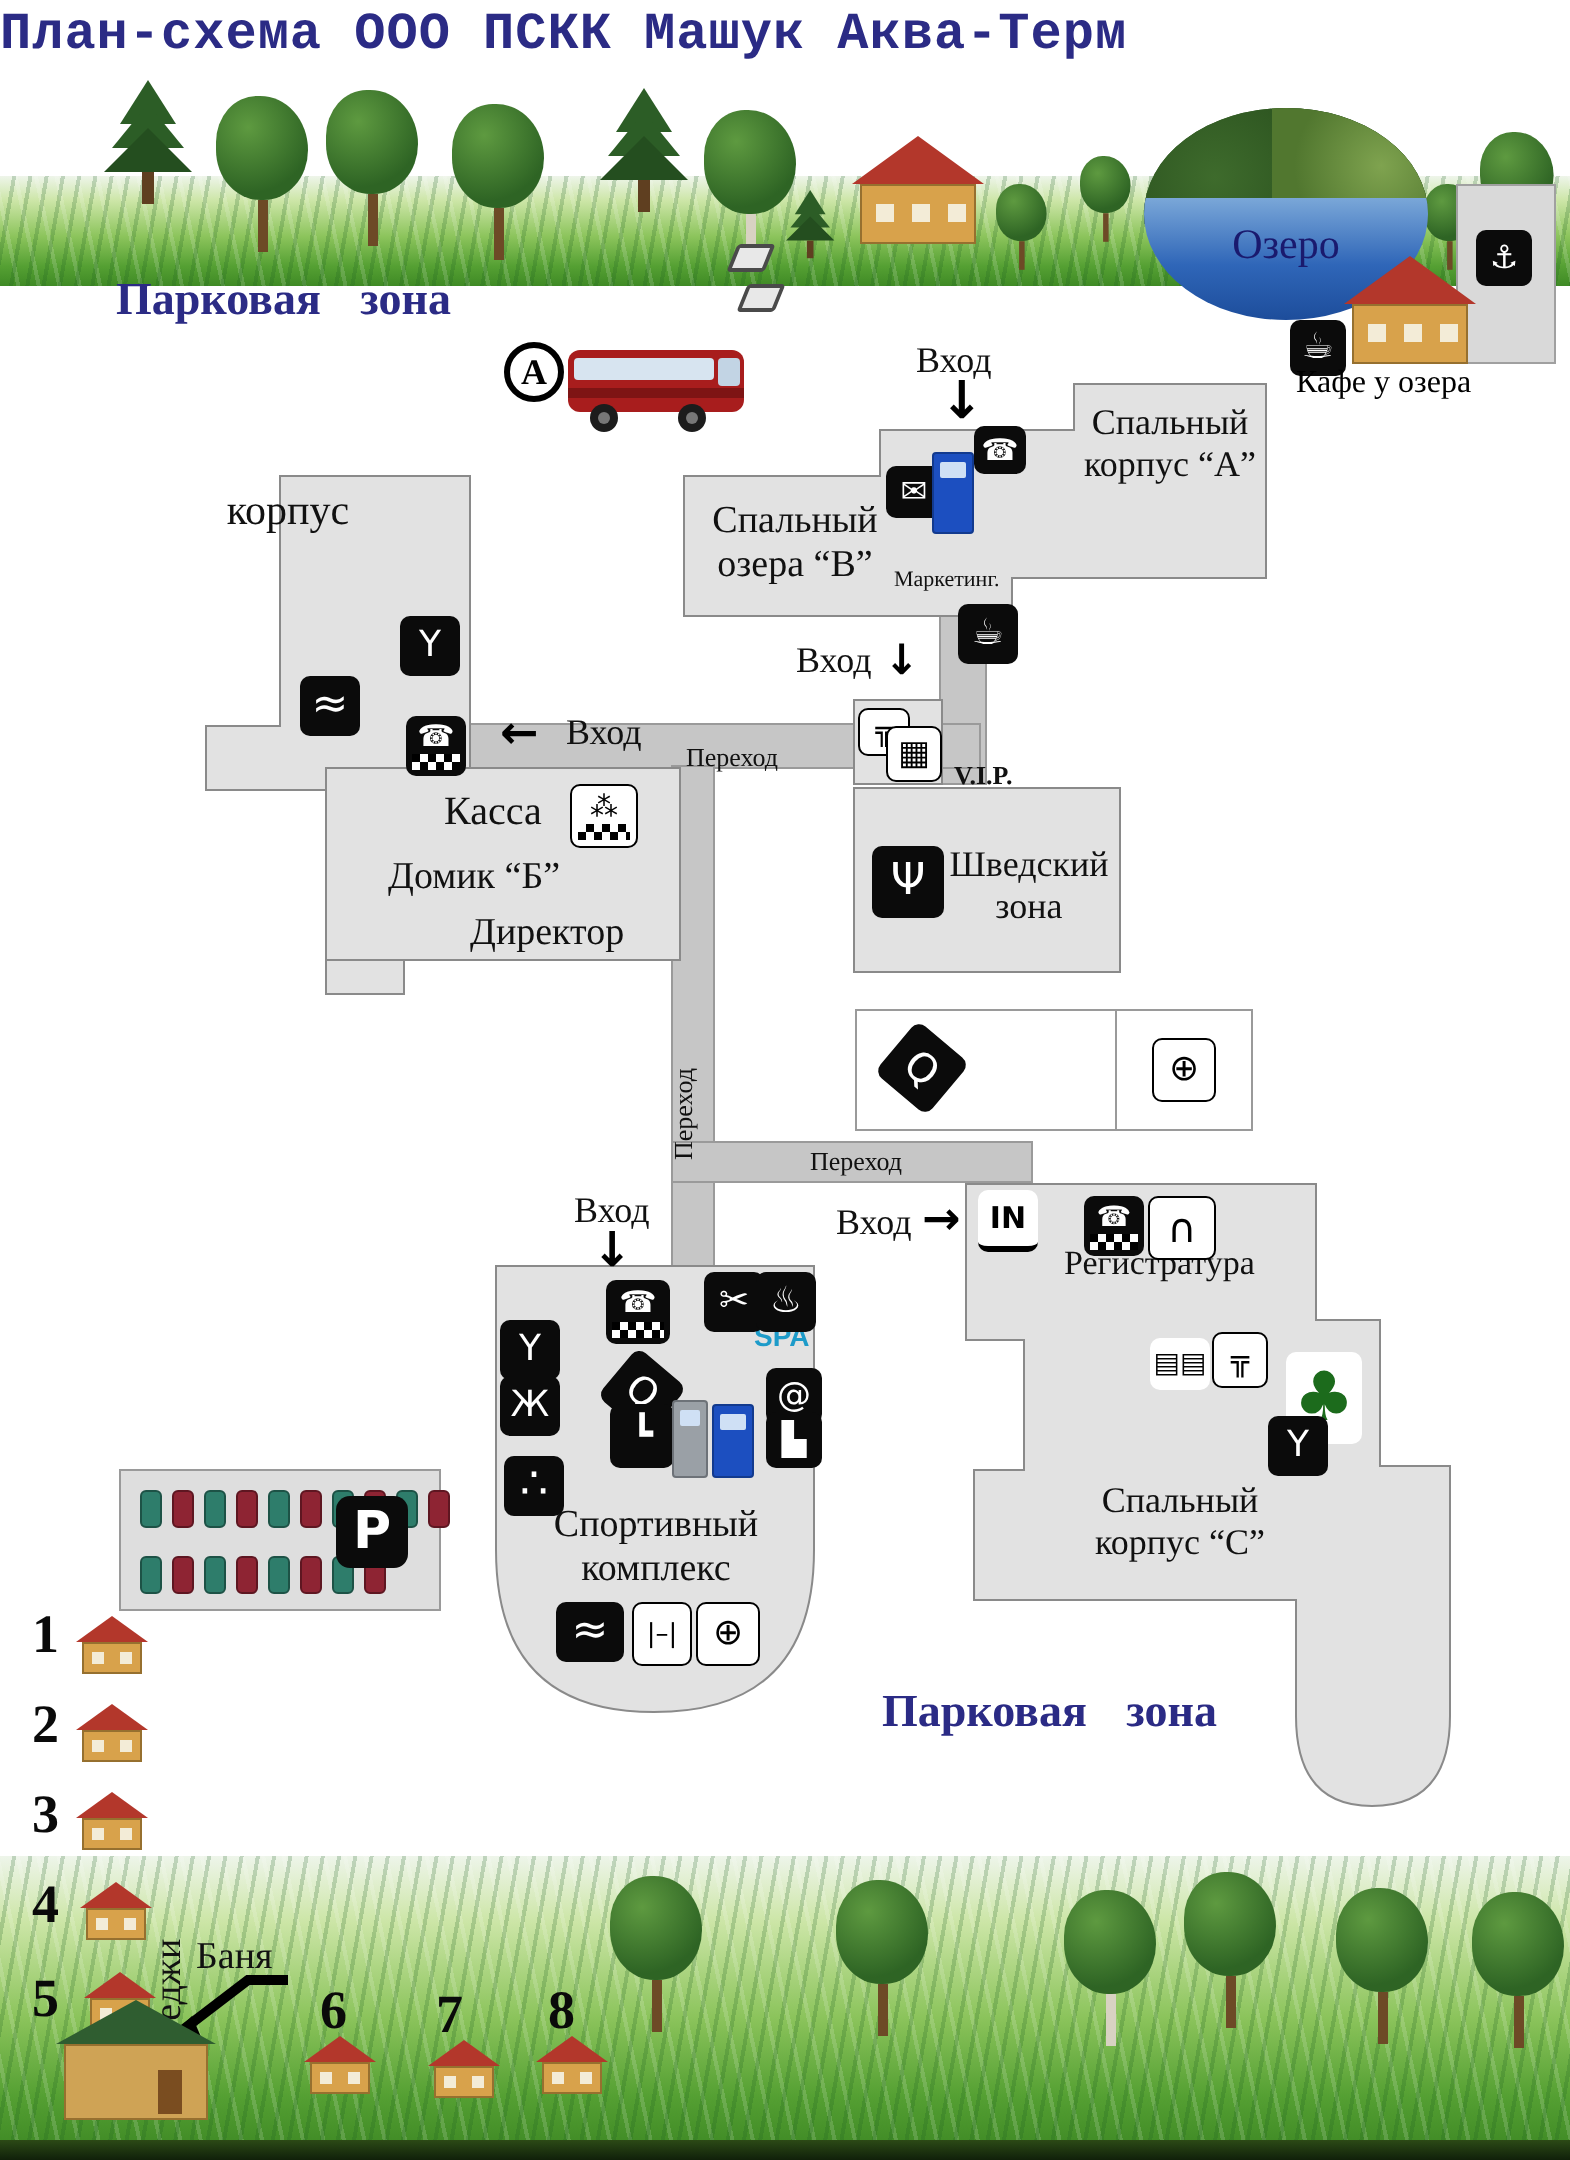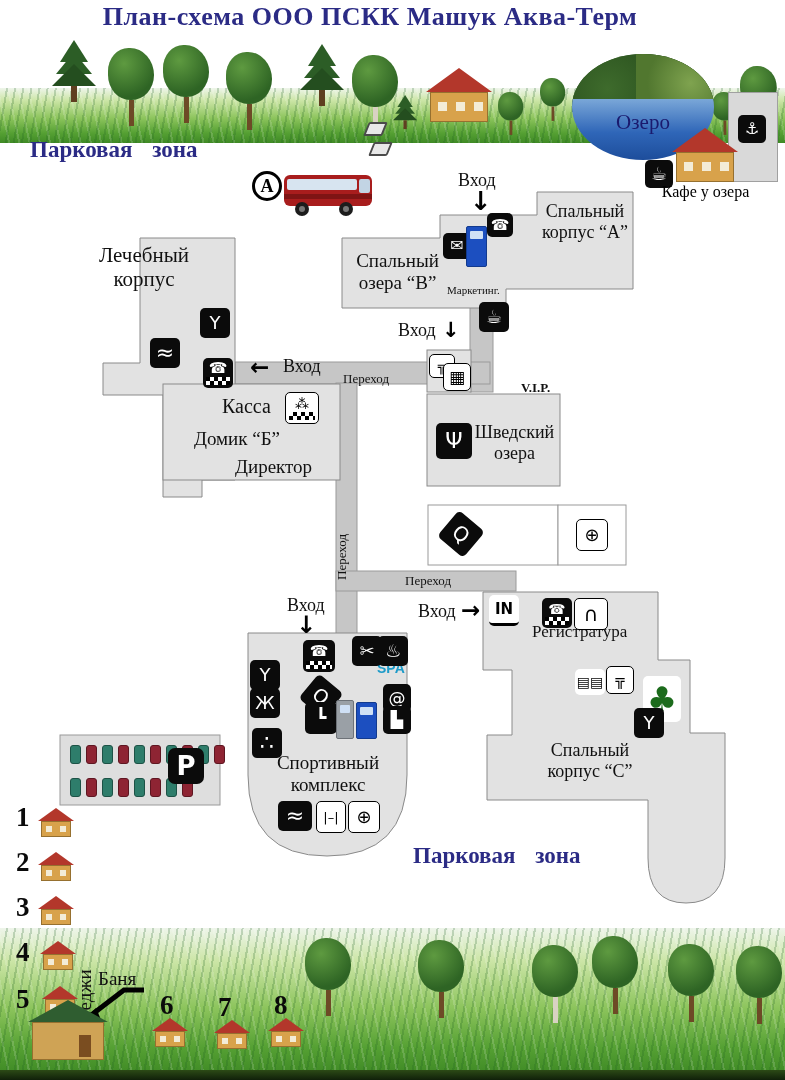--- a/index.html
+++ b/index.html
@@ -2,22 +2,22 @@
 <html><head>
 <meta charset="utf-8">
 <style>
   html,body{margin:0;padding:0;background:#fff;}
   #stage{position:relative;width:785px;height:1080px;background:#fff;overflow:hidden;
          font-family:"Liberation Serif","DejaVu Serif",serif;}
   .abs{position:absolute;}
   .nosel{user-select:none;}
 
   
-  .title{left:0;top:2px;width:740px;text-align:center;font-size:26px;font-weight:bold;color:#2b2b85;letter-spacing:.5px;}
-  .zone{font-size:23px;font-weight:bold;color:#2b2b85;word-spacing:14px;}
+  .title{left:0;top:2px;width:740px;text-align:left;font-size:26px;font-weight:bold;color:#2b2b85;letter-spacing:.5px;font-family:Liberation Mono, monospace;}
+  .zone{font-size:23px;font-weight:bold;color:#2b2b85;word-spacing:14px;margin-left:28px;}
   .lbl{color:#111;}
   .lbl-c{text-align:center;line-height:1.15;}
   .vtext{writing-mode:vertical-rl;transform:rotate(180deg);}
   .arrow{color:#000;font-family:"DejaVu Sans",sans-serif;font-weight:bold;line-height:1;}
 
   
   .ic{position:absolute;background:#0b0b0b;color:#fff;border-radius:5px;
       display:flex;align-items:center;justify-content:center;
       font-family:"DejaVu Sans",sans-serif;width:30px;height:30px;font-size:18px;line-height:1;}
   .icw{background:#fff;color:#000;border:1px solid #000;}
@@ -150,21 +150,21 @@
   </div>
 
   <div class="abs sign" style="left:728px;top:92px;width:48px;height:88px;"></div>
   <div class="ic" style="left:738px;top:115px;width:28px;height:28px;font-size:16px;">⚓</div>
 
   <div class="house big abs" style="left:672px;top:128px;">
     <div class="roof"></div>
       <div class="body"></div>
   </div>
   <div class="ic" style="left:645px;top:160px;width:28px;height:28px;">☕</div>
-  <div class="abs" style="left:648px;top:183px;width:115px;text-align:center;font-size:16px;">Кафе у озера</div>
+  <div class="abs" style="left:648px;top:183px;width:115px;font-size:16px;">Кафе у озера</div>
 
   <div class="abs zone" style="left:30px;top:137px;">Парковая  зона</div>
 
   <div class="abs acirc" style="left:252px;top:171px;width:24px;height:24px;">А</div>
   <svg class="abs" style="left:282px;top:166px;" width="92" height="52" viewBox="0 0 92 52">
     <rect x="2" y="9" width="88" height="31" rx="6" fill="#a81d1d"></rect>
     <rect x="5" y="13" width="70" height="11" rx="2" fill="#d7e4f0"></rect>
     <rect x="77" y="13" width="11" height="14" rx="2" fill="#c2d4e4"></rect>
     <rect x="2" y="28" width="88" height="5" fill="#7e1414"></rect>
     <circle cx="20" cy="43" r="7" fill="#1c1c1c"></circle>
@@ -206,47 +206,46 @@
   <div class="abs lbl" style="left:398px;top:320px;font-size:18px;">Вход</div>
   <div class="abs arrow" style="left:442px;top:320px;font-size:21px;">↓</div>
 
   <div class="abs arrow" style="left:250px;top:356px;font-size:23px;">←</div>
   <div class="abs lbl" style="left:283px;top:356px;font-size:18px;">Вход</div>
 
   <div class="abs lbl" style="left:343px;top:371px;font-size:13px;">Переход</div>
   <div class="abs lbl vtext" style="left:334px;top:495px;height:85px;font-size:13px;">Переход</div>
   <div class="abs lbl" style="left:405px;top:573px;font-size:13px;">Переход</div>
 
-  <div class="abs lbl" style="left:477px;top:380px;font-size:13px;font-weight:bold;margin-left:44px;">V.I.P.</div>
+  <div class="abs lbl" style="left:477px;top:380px;font-size:13px;font-weight:bold;">V.I.P.</div>
   <div class="abs lbl" style="left:447px;top:284px;font-size:11px;">Маркетинг.</div>
 
   <div class="abs lbl" style="left:287px;top:595px;font-size:18px;">Вход</div>
   <div class="abs arrow" style="left:296px;top:613px;font-size:24px;">↓</div>
 
   <div class="abs lbl" style="left:418px;top:601px;font-size:18px;">Вход</div>
   <div class="abs arrow" style="left:461px;top:599px;font-size:23px;">→</div>
 
   <div class="abs lbl lbl-c" style="left:55px;top:243px;width:178px;font-size:21px;">
-    <div>Лечебный</div>
     <div>корпус</div>
   </div>
   <div class="abs lbl lbl-c" style="left:350px;top:250px;width:95px;font-size:19px;">
     <div>Спальный</div>
     <div>озера “В”</div>
   </div>
   <div class="abs lbl lbl-c" style="left:540px;top:201px;width:90px;font-size:18px;">
     <div>Спальный</div>
     <div>корпус “А”</div>
   </div>
   <div class="abs lbl" style="left:222px;top:395px;font-size:20px;">Касса</div>
   <div class="abs lbl" style="left:194px;top:428px;font-size:19px;">Домик “Б”</div>
   <div class="abs lbl" style="left:235px;top:456px;font-size:19px;">Директор</div>
   <div class="abs lbl lbl-c" style="left:472px;top:422px;width:85px;font-size:18px;">
     <div>Шведский</div>
-    <div>озера</div>
+    <div>зона</div>
   </div>
   <div class="abs lbl" style="left:532px;top:622px;font-size:17px;">Регистратура</div>
   <div class="abs lbl lbl-c" style="left:540px;top:740px;width:100px;font-size:18px;">
     <div>Спальный</div>
     <div>корпус “С”</div>
   </div>
   <div class="abs lbl lbl-c" style="left:268px;top:752px;width:120px;font-size:19px;">
     <div>Спортивный</div>
     <div>комплекс</div>
   </div>

